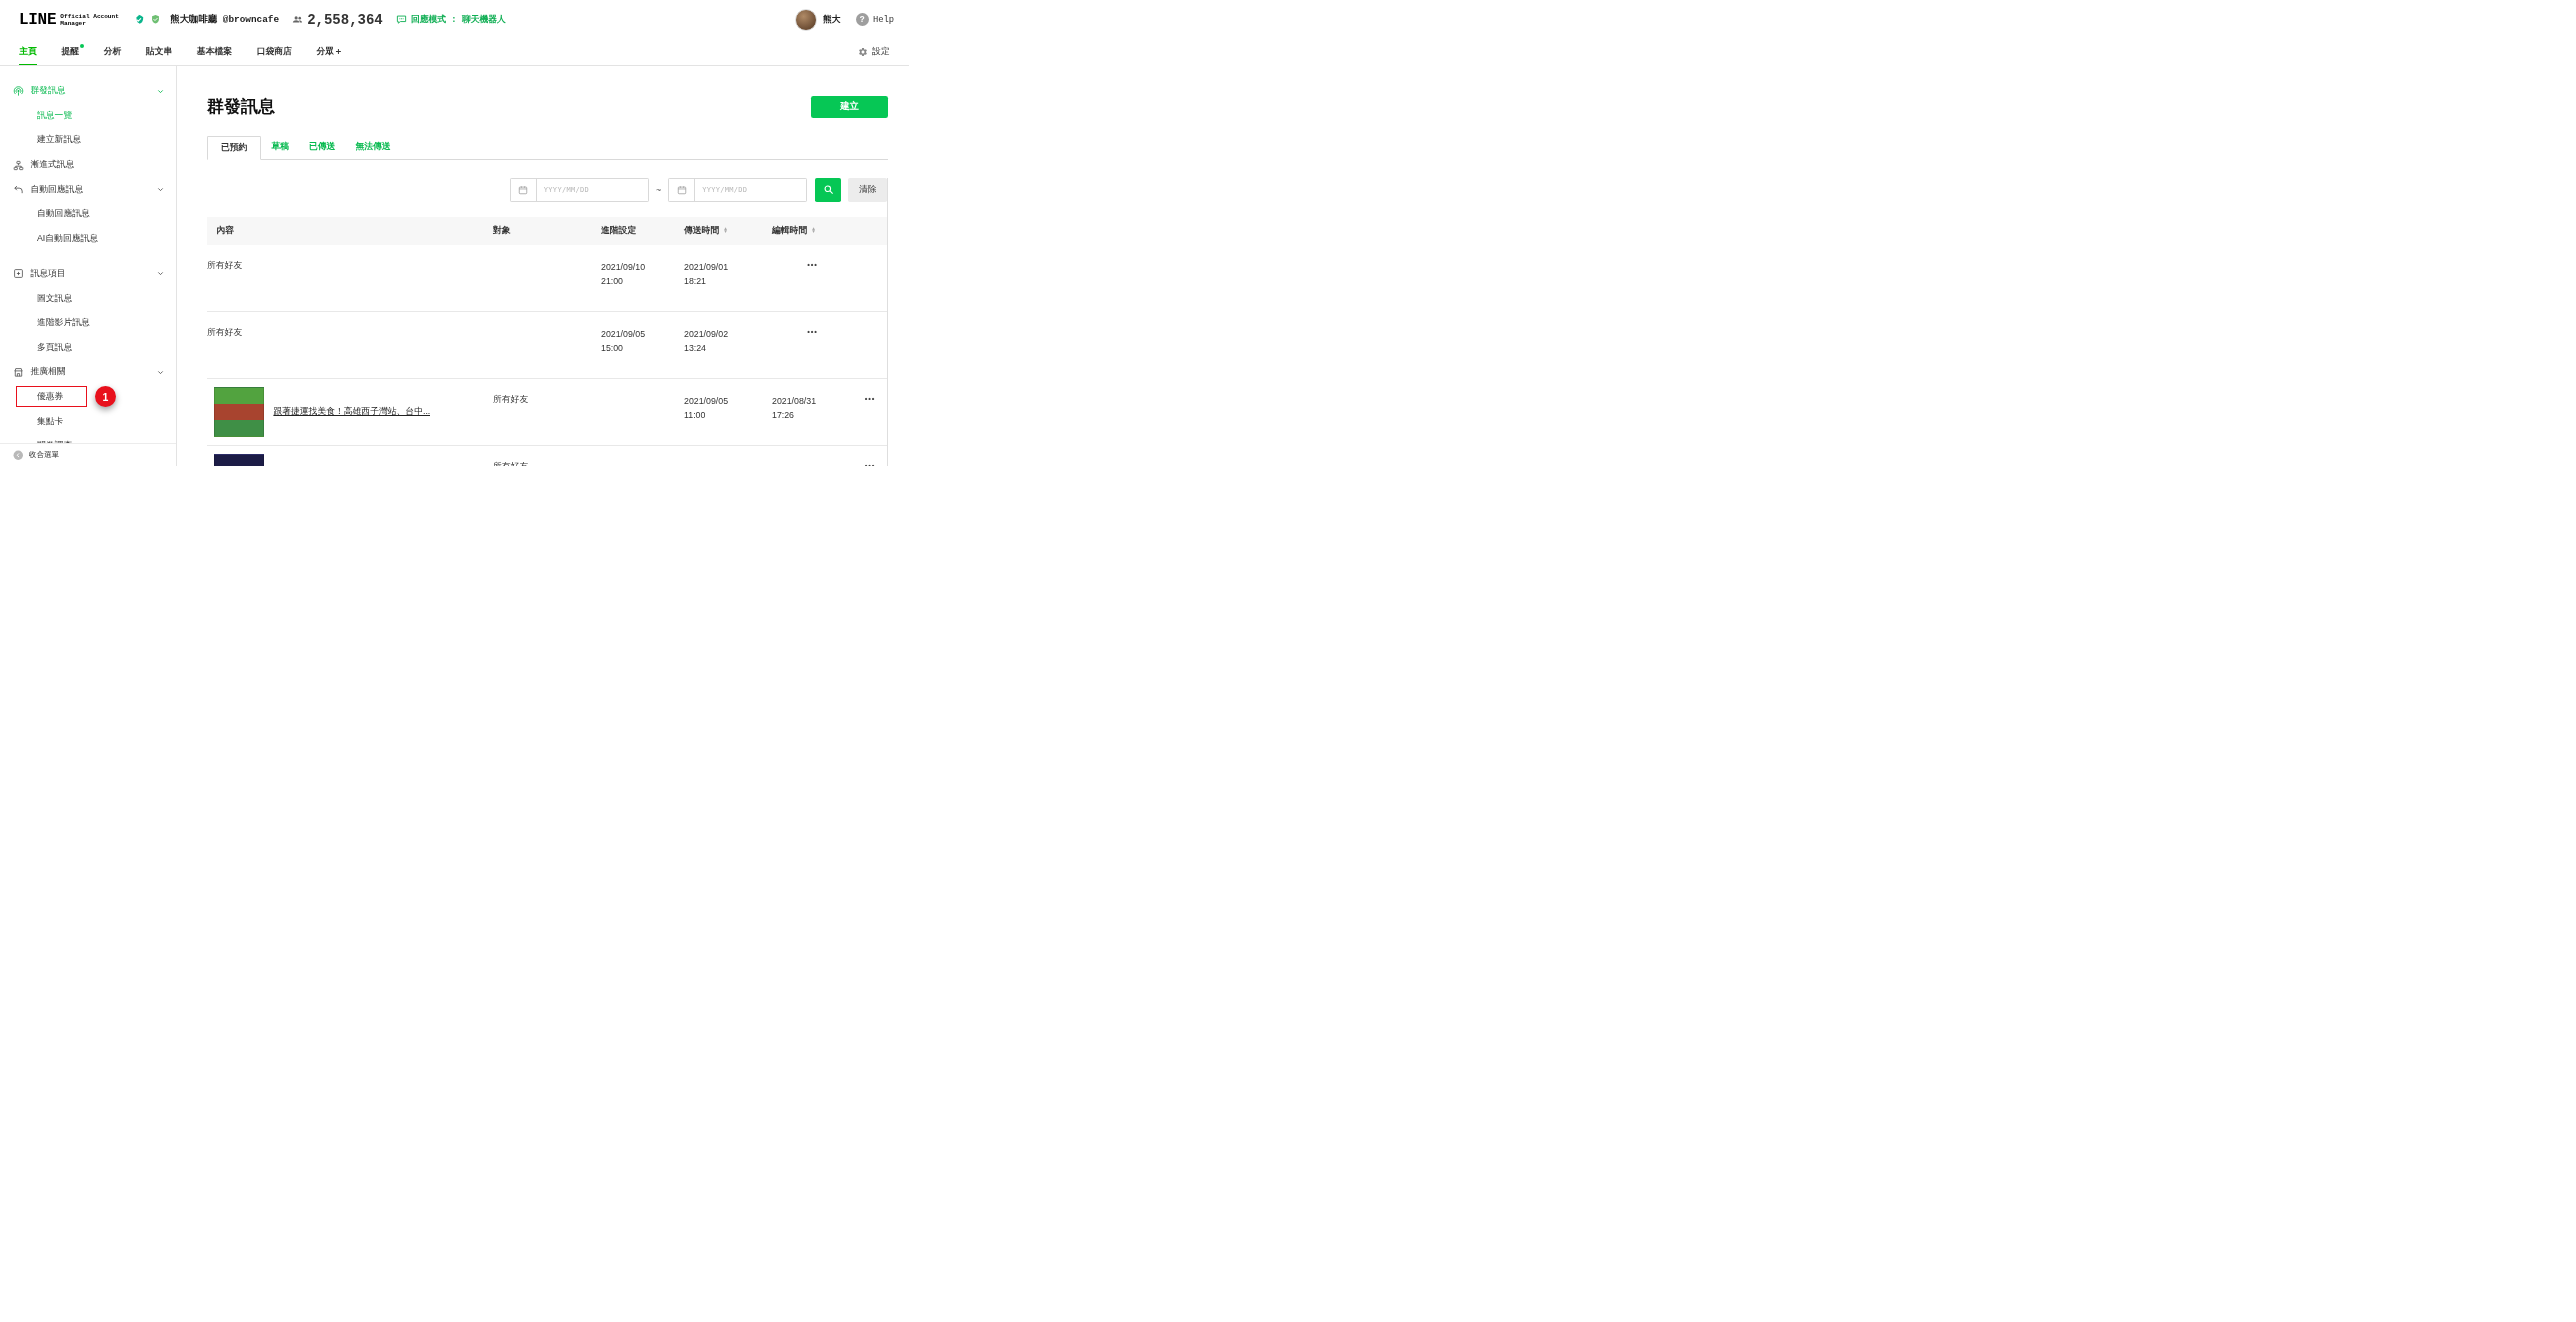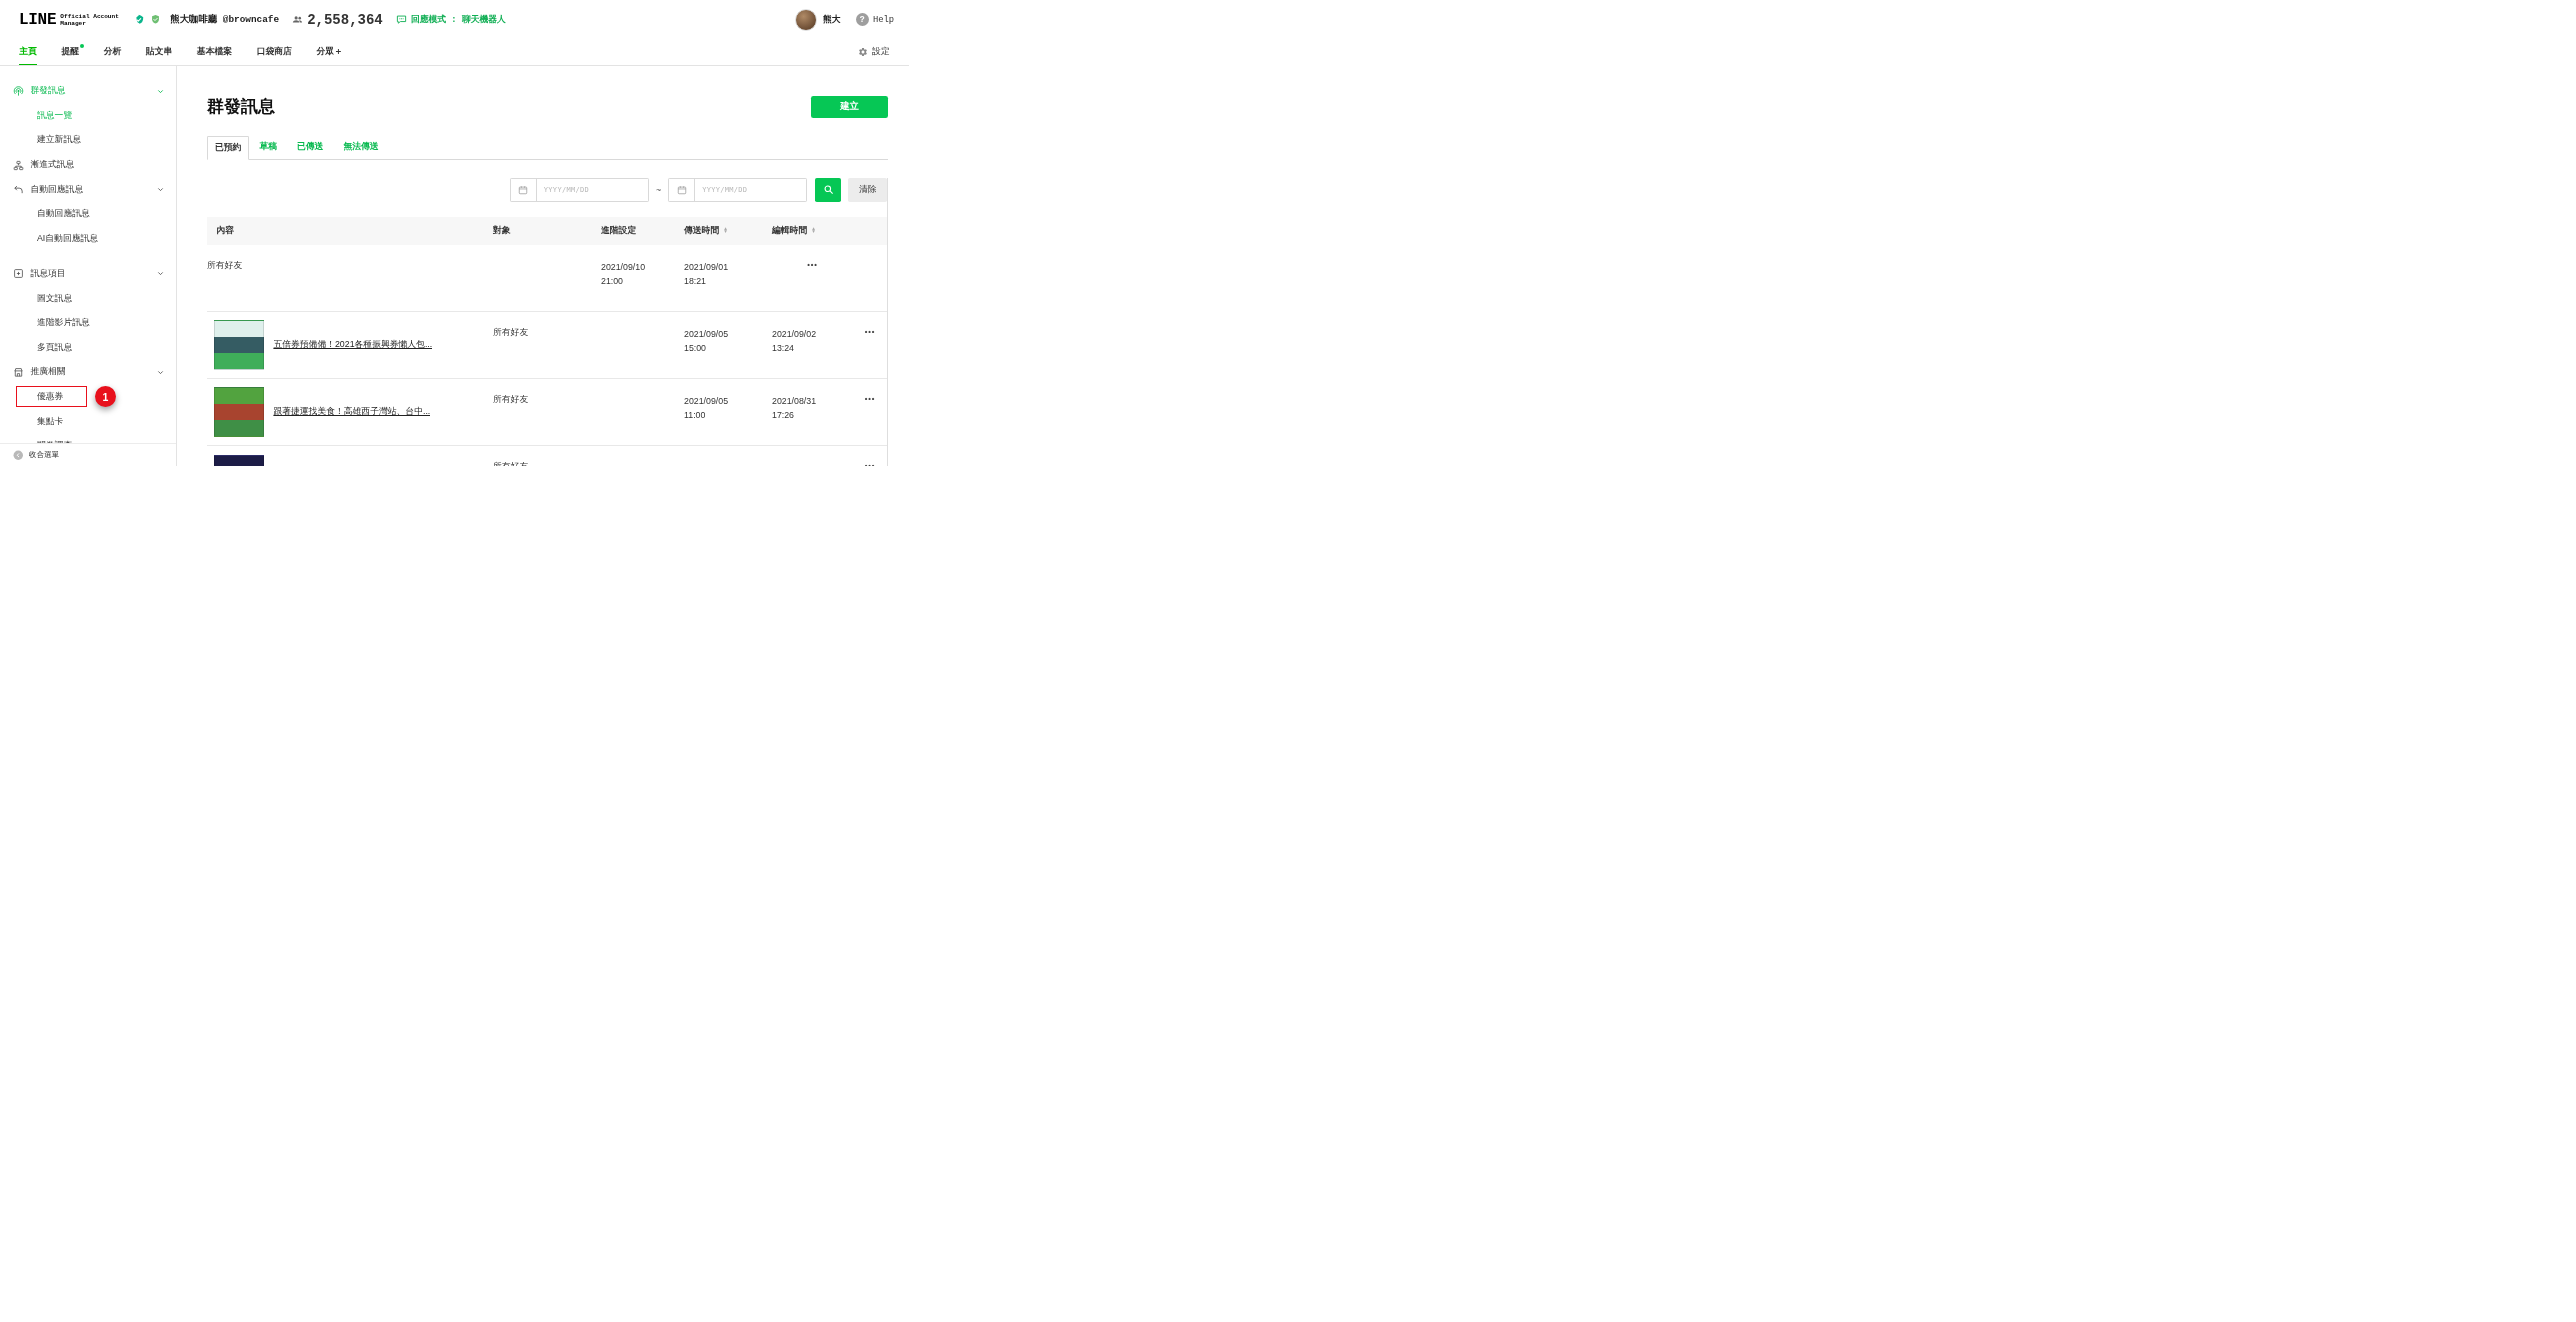--- a/index.html
+++ b/index.html
@@ -46,21 +46,21 @@
   .red-box{position:absolute;left:16.4px;top:1.8px;width:71px;height:21px;border:1.8px solid #e8101c;pointer-events:none;}
   .red-badge{position:absolute;left:95px;top:1.8px;width:21px;height:21px;border-radius:50%;background:#e8101c;color:#fff;font-size:10.5px;font-weight:700;display:flex;align-items:center;justify-content:center;box-shadow:0 2.9px 6.4px rgba(0,0,0,.38);}
   .side-foot{position:absolute;left:0;right:0;bottom:0;height:23.4px;background:#fff;border-top:0.6px solid #ececec;display:flex;align-items:center;gap:5.3px;padding-left:13px;font-size:7.6px;color:#333;cursor:pointer;}
 
   
   .main{flex:1;height:400px;padding:0 21px 0 30px;overflow:hidden;position:relative;background:#fff;}
   .title-row{display:flex;align-items:center;justify-content:space-between;margin-top:29px;}
   .page-title{font-size:17px;font-weight:700;color:#111;}
   .create-btn{width:77px;height:22px;background:#06C755;color:#fff;font-size:9.4px;font-weight:700;border:none;border-radius:2.3px;cursor:pointer;}
   .tabs-row{display:flex;align-items:flex-end;margin-top:17.6px;border-bottom:0.6px solid #d9d9d9;}
-  .tab{padding:0 7px;height:23.4px;display:flex;align-items:center;font-size:8.8px;cursor:pointer;}
+  .tab{padding:0 13px;height:23.4px;display:flex;align-items:center;font-size:8.8px;cursor:pointer;}
   .tab.active{border:0.6px solid #d9d9d9;border-bottom:0.6px solid #fff;margin-bottom:-0.6px;background:#fff;color:#333;font-weight:700;border-radius:1.2px 1.2px 0 0;}
   .tab.link{color:#06b94e;font-weight:600;padding:0 10px;}
   .content-block{margin-top:17.6px;border-right:0.6px solid #dedede;}
 
   
   .filter-row{display:flex;justify-content:flex-end;align-items:center;gap:5.9px;}
   .date-group{display:flex;width:139px;height:24.6px;border:0.6px solid #d9d9d9;border-radius:1.2px;background:#fff;}
   .cal-cell{width:26px;display:flex;align-items:center;justify-content:center;border-right:0.6px solid #d9d9d9;cursor:pointer;}
   .date-input{flex:1;border:none;outline:none;padding:0 7px;font-family:"DejaVu Sans Mono","Liberation Mono",monospace;font-size:7px;color:#555;min-width:0;background:transparent;}
   .date-input::placeholder{color:#b8b8b8;letter-spacing:0.3px;}
@@ -376,24 +376,20 @@
               <span>21:00</span>
             </div>
             <div class="cell-time">
               <span>2021/09/01</span><br>
               <span>18:21</span>
             </div>
             <div class="cell-more"><button class="more-btn">•••</button></div>
           </div>
 
           <div class="trow">
-            <div class="cell-content">
-              <div class="thumb" style="background: linear-gradient(rgb(223, 240, 236) 0%, rgb(223, 240, 236) 33.3333%, rgb(53, 92, 99) 33.3333%, rgb(53, 92, 99) 66.6667%, rgb(63, 174, 90) 66.6667%, rgb(63, 174, 90) 100%);"></div>
-              <a class="msg-link">五倍券預備備！2021各種振興券懶人包...</a>
-            </div>
             <div class="cell-aud">所有好友</div>
             <div class="cell-adv"></div>
             <div class="cell-time">
               <span>2021/09/05</span><br>
               <span>15:00</span>
             </div>
             <div class="cell-time">
               <span>2021/09/02</span><br>
               <span>13:24</span>
             </div>

